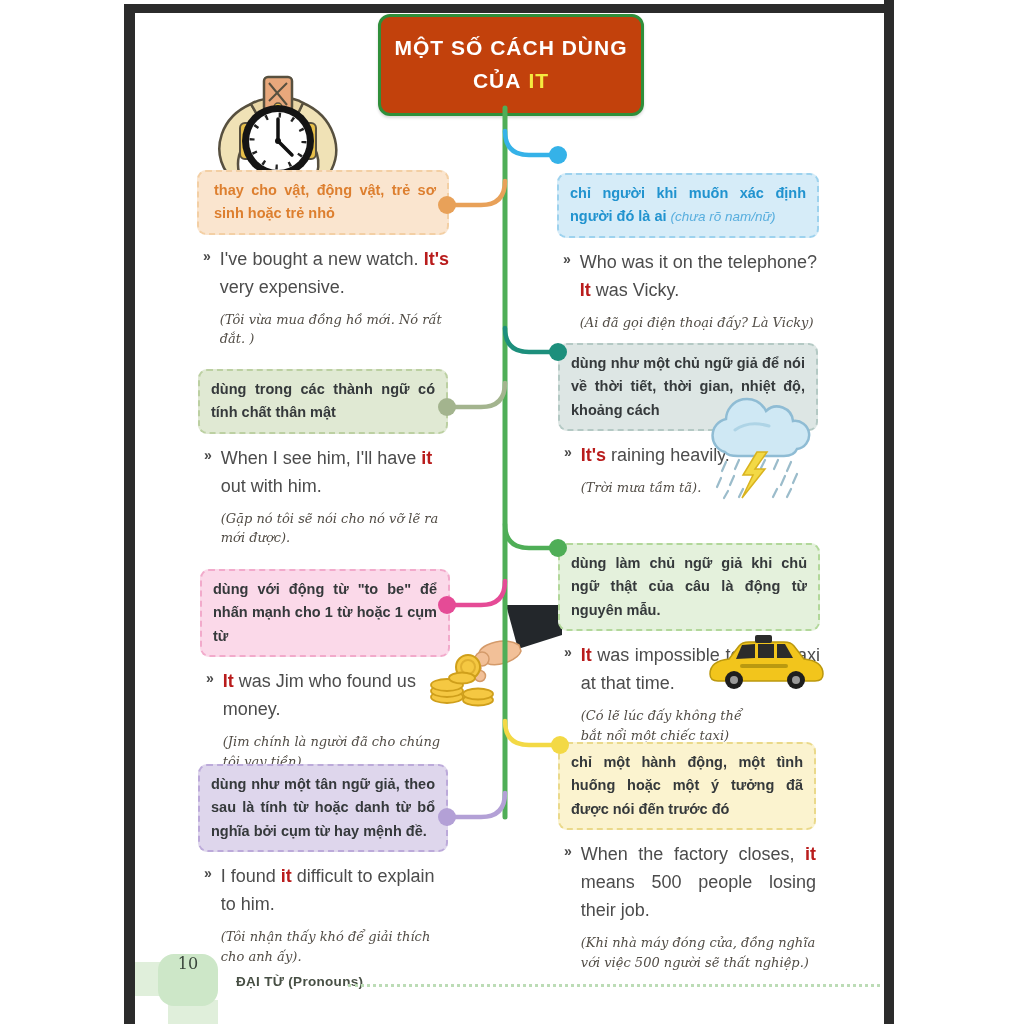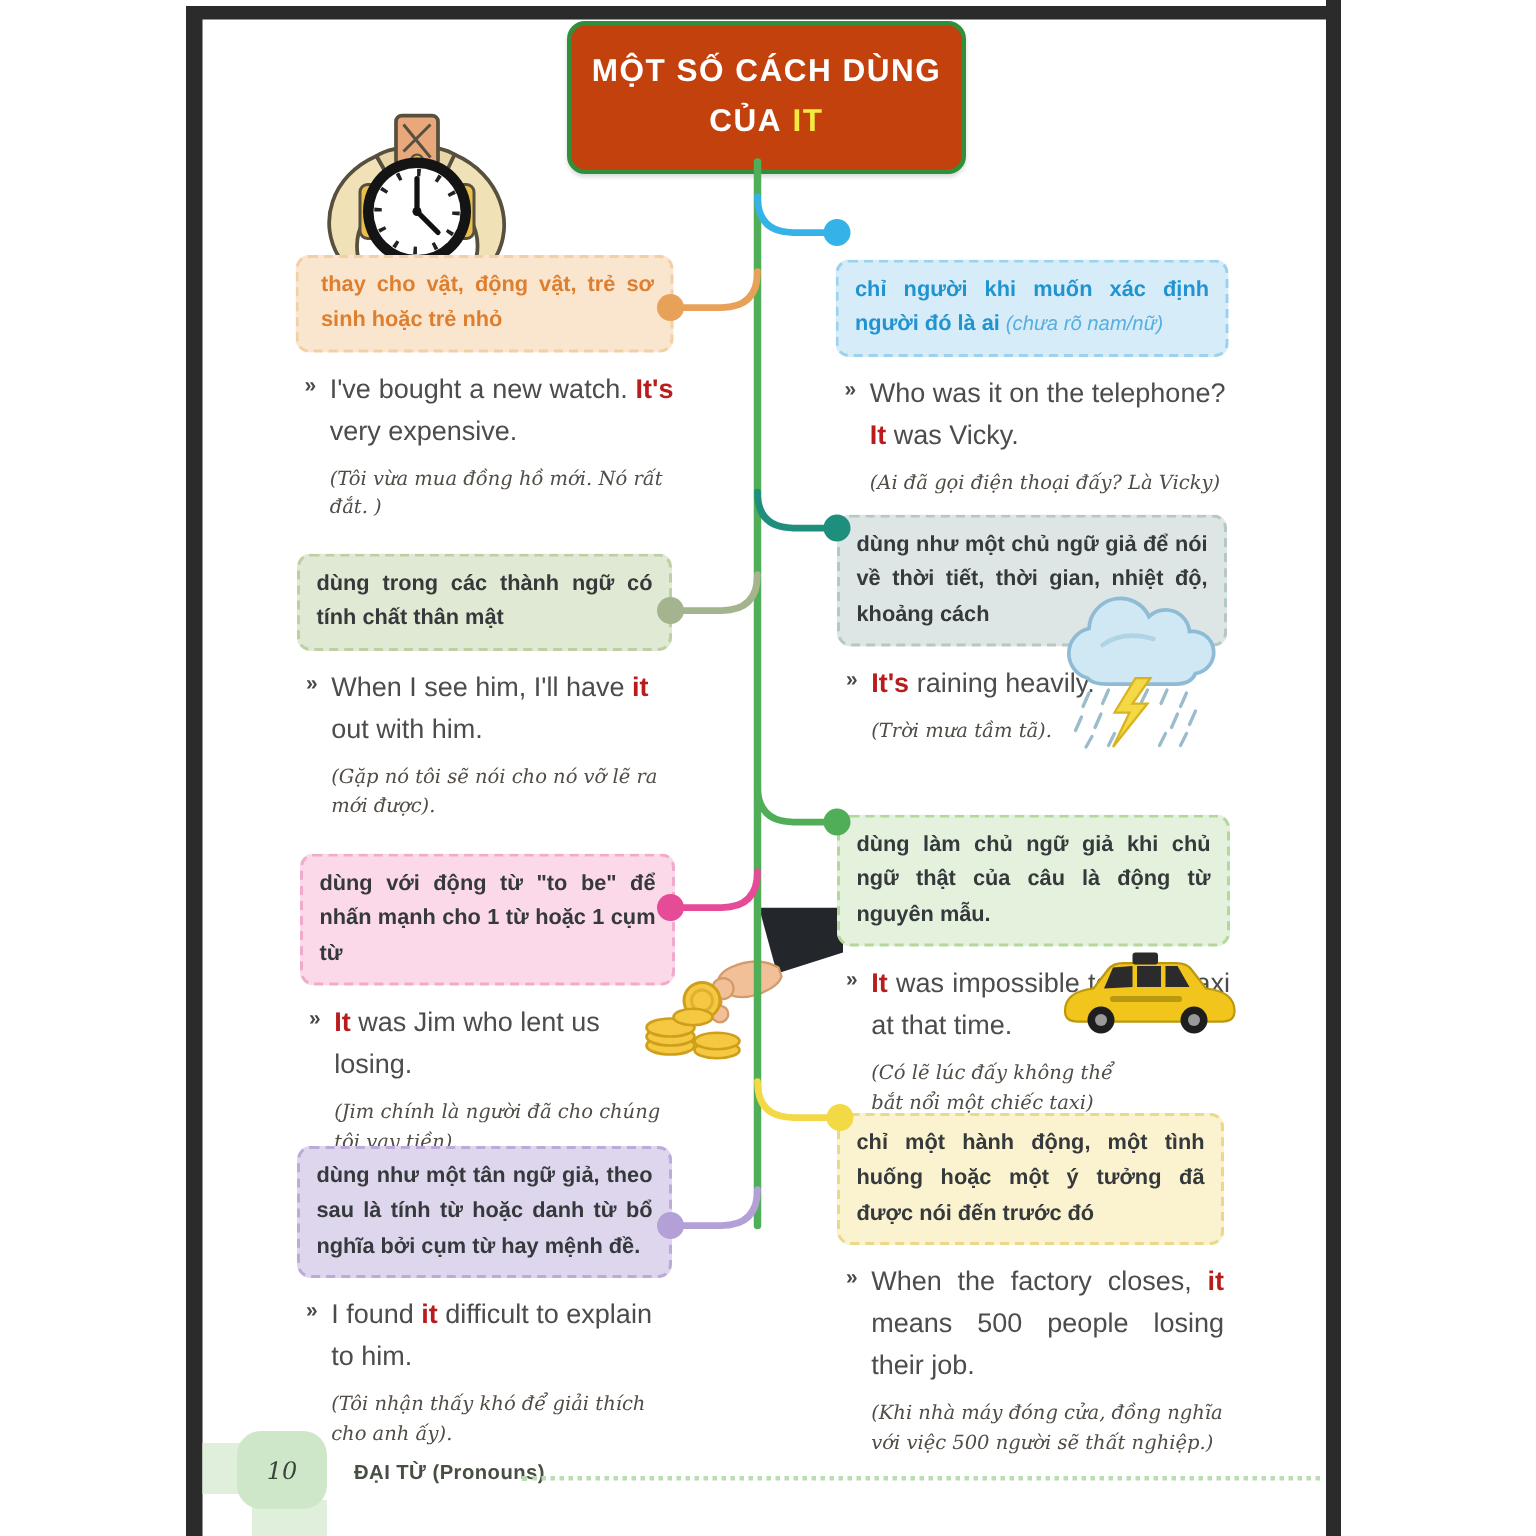--- a/index.html
+++ b/index.html
@@ -43,22 +43,22 @@
       line-height:1.5;color:#514c45;}
   .vi-narrow{max-width:170px;}
   .ex-narrow{width:215px;}
   
   svg.ill{position:absolute;}
   .z1{z-index:1;} .z2{z-index:2;} .z4{z-index:4;}
   
   .f-hband{left:135px;top:962px;width:74px;height:34px;background:#e0efdb;border-radius:0 17px 17px 0;z-index:1;}
   .f-vband{left:168px;top:1000px;width:50px;height:24px;background:#e0efdb;z-index:1;}
   .f-badge{left:158px;top:954px;width:60px;height:52px;background:#cde7c8;border-radius:16px;z-index:2;
-           display:flex;align-items:center;justify-content:center;
-           font-family:"DejaVu Serif",serif;font-style:italic;font-size:16px;color:#39453b;}
+           display:flex;justify-content:center;
+           font-family:"DejaVu Serif",serif;font-size:16px;color:#39453b;}
   .f-label{left:236px;top:974px;font-size:13.5px;font-weight:bold;color:#474f44;letter-spacing:.3px;z-index:2;}
   .f-dots{left:348px;top:984px;width:532px;height:0;border-top:3px dotted #bcdcb6;z-index:2;}
 </style>
 </head>
 <body>
 
 <div class="page">
 
   <div class="frame frame-top"></div>
   <div class="frame frame-left"></div>
@@ -193,21 +193,21 @@
         <line x1="82" y1="101" x2="78" y2="109"></line>
     </g>
     <polygon points="62,64 48,87 58,87 47,110 70,81 60,81 72,64" fill="#f3d945" stroke="#d9b31f" stroke-width="1.5"></polygon>
   </svg>
 
   <div class="branch" style="left:200px;top:569px;width:250px;">
     <div class="hbox l3">dùng với động từ "to be" để nhấn mạnh cho 1 từ hoặc 1 cụm từ</div>
     <div class="example">
       <span class="bullet">»</span>
       <div class="ex-body">
-        <p class="en"><span></span><span class="itred">It</span><span> was Jim who lent us losing.</span></p>
+        <p class="en"><span></span><span class="itred">It</span><span> was Jim who found us money.</span></p>
         <p class="vi">(Jim chính là người đã cho chúng tôi vay tiền).</p>
       </div>
     </div>
   </div>
 
   <div class="branch" style="left:558px;top:543px;width:262px;">
     <div class="hbox r3">dùng làm chủ ngữ giả khi chủ ngữ thật của câu là động từ nguyên mẫu.</div>
     <div class="example">
       <span class="bullet">»</span>
       <div class="ex-body">

